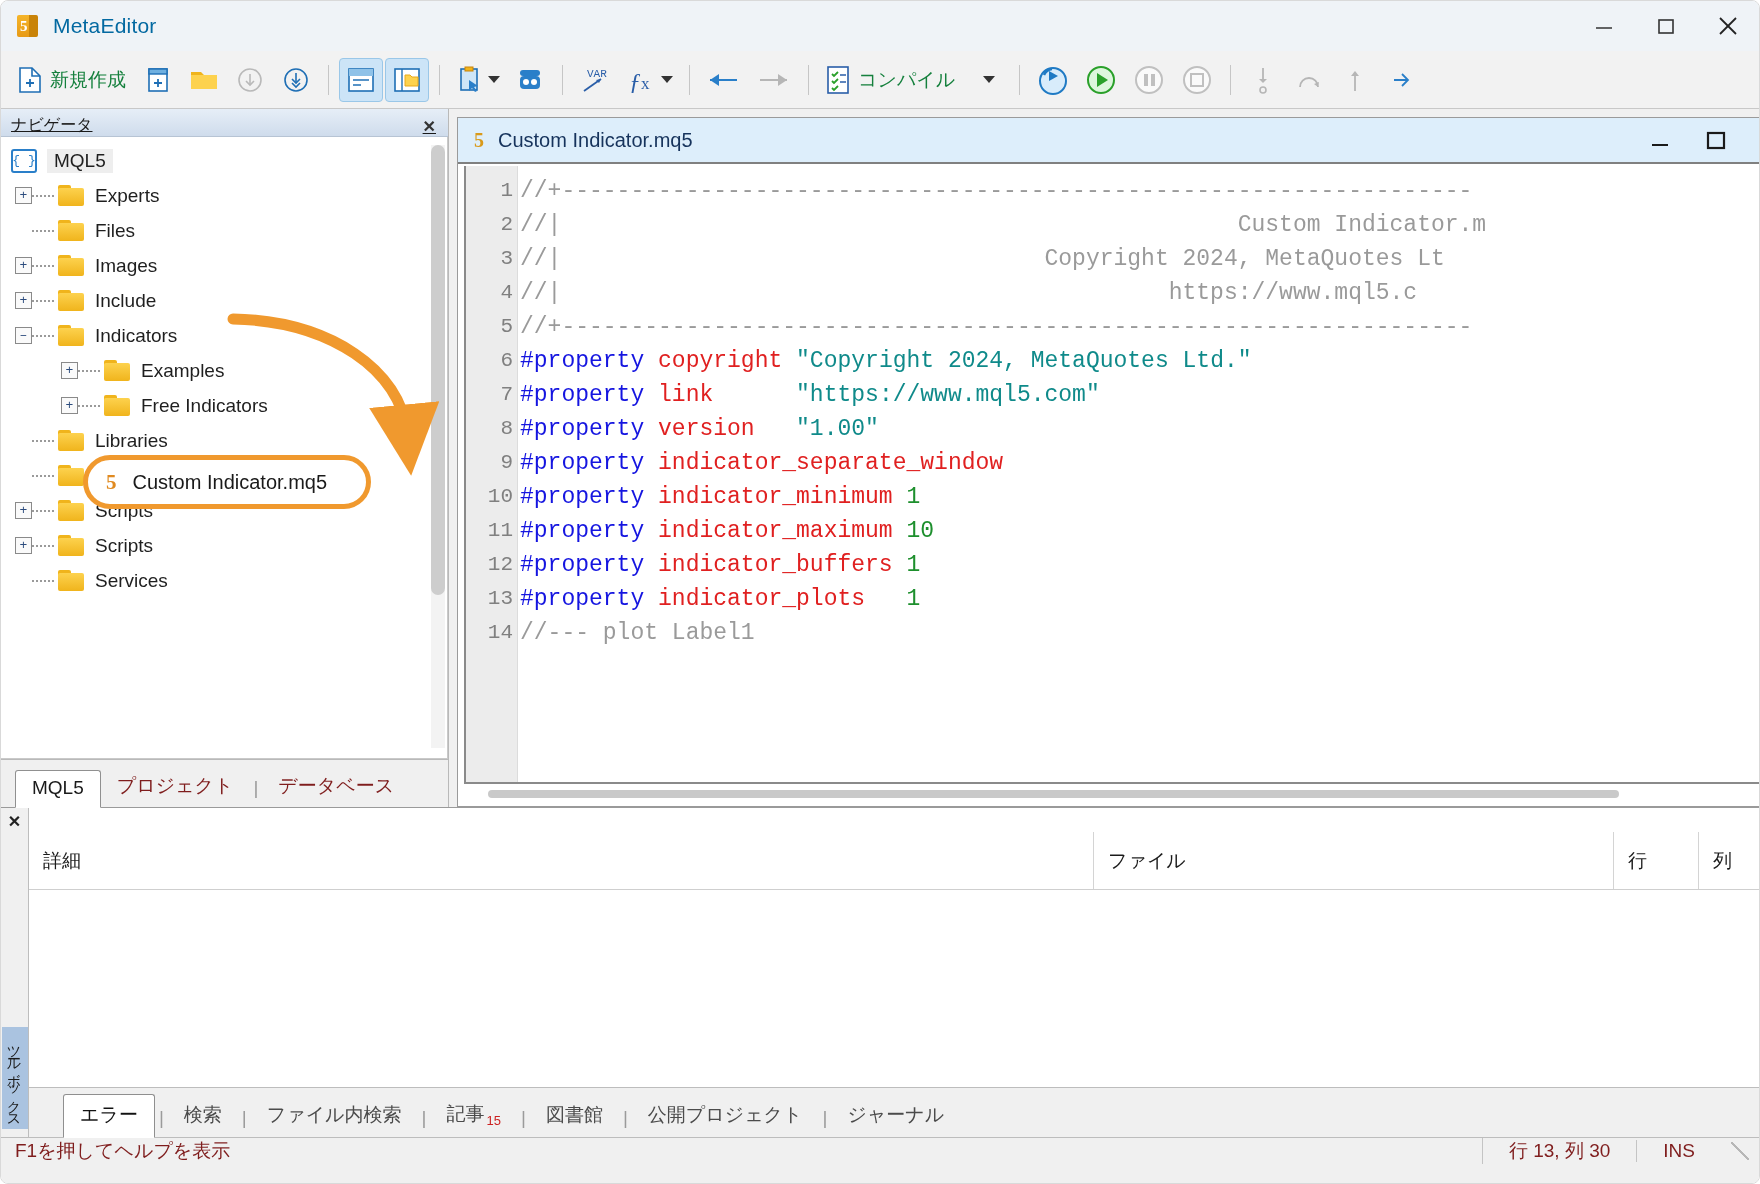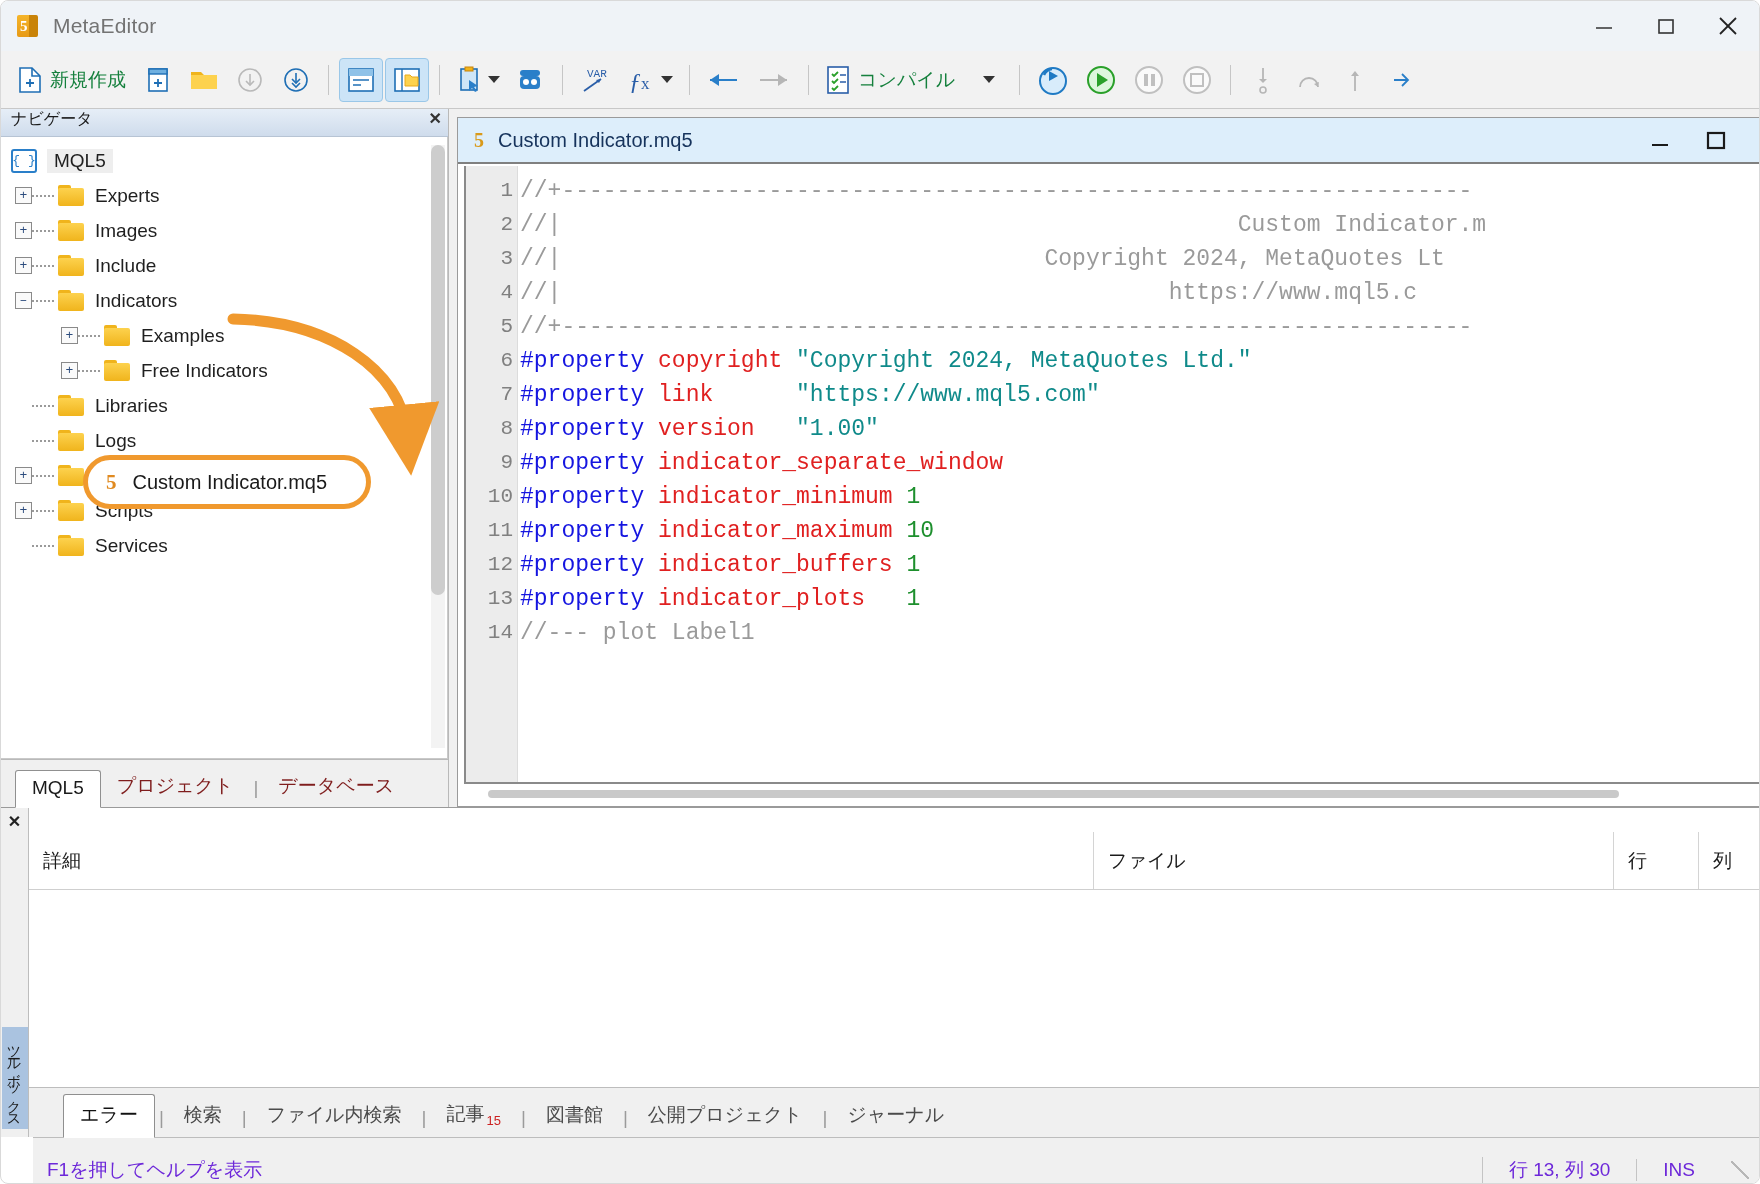--- a/index.html
+++ b/index.html
@@ -44,21 +44,21 @@
     position:absolute; left:14px; top:2px;
     width:9px; height:22px;
     background:#c98308; border-radius:0 2px 2px 0;
   }
   .app-icon .five {
     position:absolute; left:5px; top:2px;
     color:#fff; font-size:15px; font-weight:bold; line-height:22px;
     font-family:"Liberation Serif", serif;
   }
   .title-text {
-    font-size:21px; color:#737373; letter-spacing:.2px;
+    font-size:21px; color:#0369a1; letter-spacing:.2px;
   }
   .win-controls {
     margin-left:auto; display:flex; height:50px;
   }
   .win-btn {
     width:62px; height:50px;
     display:flex; align-items:center; justify-content:center;
     color:#333;
   }
   .win-btn svg { display:block; }
@@ -100,24 +100,25 @@
   
   .navigator {
     width:448px; min-width:448px;
     display:flex; flex-direction:column;
     background:#fff;
     border-right:1px solid #b9b9b9;
   }
   .nav-head {
     height:28px; min-height:28px;
     background:linear-gradient(180deg,#e6eef7,#cfdcec);
-    display:flex; align-items:flex-start;
-    padding:0 0 0 10px;
+    display:flex; align-items:flex-end;
+    padding:0 6px 0 10px;
     font-size:16px; color:#1a1a1a;
     border-bottom:1px solid #b7c4d4;
+    text-decoration:underline;
   }
   .nav-head .x { margin-left:auto; font-size:16px; color:#333; font-weight:bold; padding:0 6px;}
   .nav-tree {
     flex:1; position:relative; overflow:hidden;
     border:1px solid #c9c9c9; border-top:none; border-left:none;
     background:#fff;
     padding:6px 0 0 0;
   }
   .trow {
     height:35px; display:flex; align-items:center;
@@ -268,22 +269,22 @@
   .bt.sel {
     background:#fff; border:1px solid #8f8f8f; border-bottom:1px solid #fff;
     color:#111; border-radius:3px 3px 0 0; margin-bottom:-1px;
   }
   .bt .cnt { color:#cc2222; font-size:13px; vertical-align:sub; margin-left:2px;}
 
   
   .statusbar {
     height:46px; min-height:46px; background:#f0f0f0;
     border-top:1px solid #bdbdbd;
-    display:flex; align-items:flex-end; padding:0 10px 0 14px;
-    font-size:19px; color:#6d28d9;margin-left:32px;
+    display:flex; align-items:flex-start; padding:0 10px 0 14px;
+    font-size:19px; color:#7f1d1d;
   }
   .sb-right { margin-left:auto; display:flex; align-items:center; }
   .sb-cell { padding:0 26px; border-left:1px solid #c4c4c4; }
   .sb-grip { width:18px;height:18px; margin-left:10px; opacity:.55;
     background:
       linear-gradient(45deg, transparent 45%, #888 45%, #888 55%, transparent 55%); }
 
   
   .overlay { position:absolute; inset:0; pointer-events:none; z-index:50; }
   .callout-box {
@@ -540,20 +541,29 @@
 
         <div id="tree-rows">
             <div class="trow" style="padding-left: 14px;">
               <span class="expander">+</span>
               <span class="dots"></span>
               <span class="folder">
                 <span class="back"></span>
                 <span class="front"></span>
               </span>
               <span>Experts</span>
+            </div>
+            <div class="trow" style="padding-left: 14px;">
+              <span class="expander hidden"></span>
+              <span class="dots"></span>
+              <span class="folder">
+                <span class="back"></span>
+                <span class="front"></span>
+              </span>
+              <span>Files</span>
             </div>
             <div class="trow" style="padding-left: 14px;">
               <span class="expander">+</span>
               <span class="dots"></span>
               <span class="folder">
                 <span class="back"></span>
                 <span class="front"></span>
               </span>
               <span>Images</span>
             </div>

